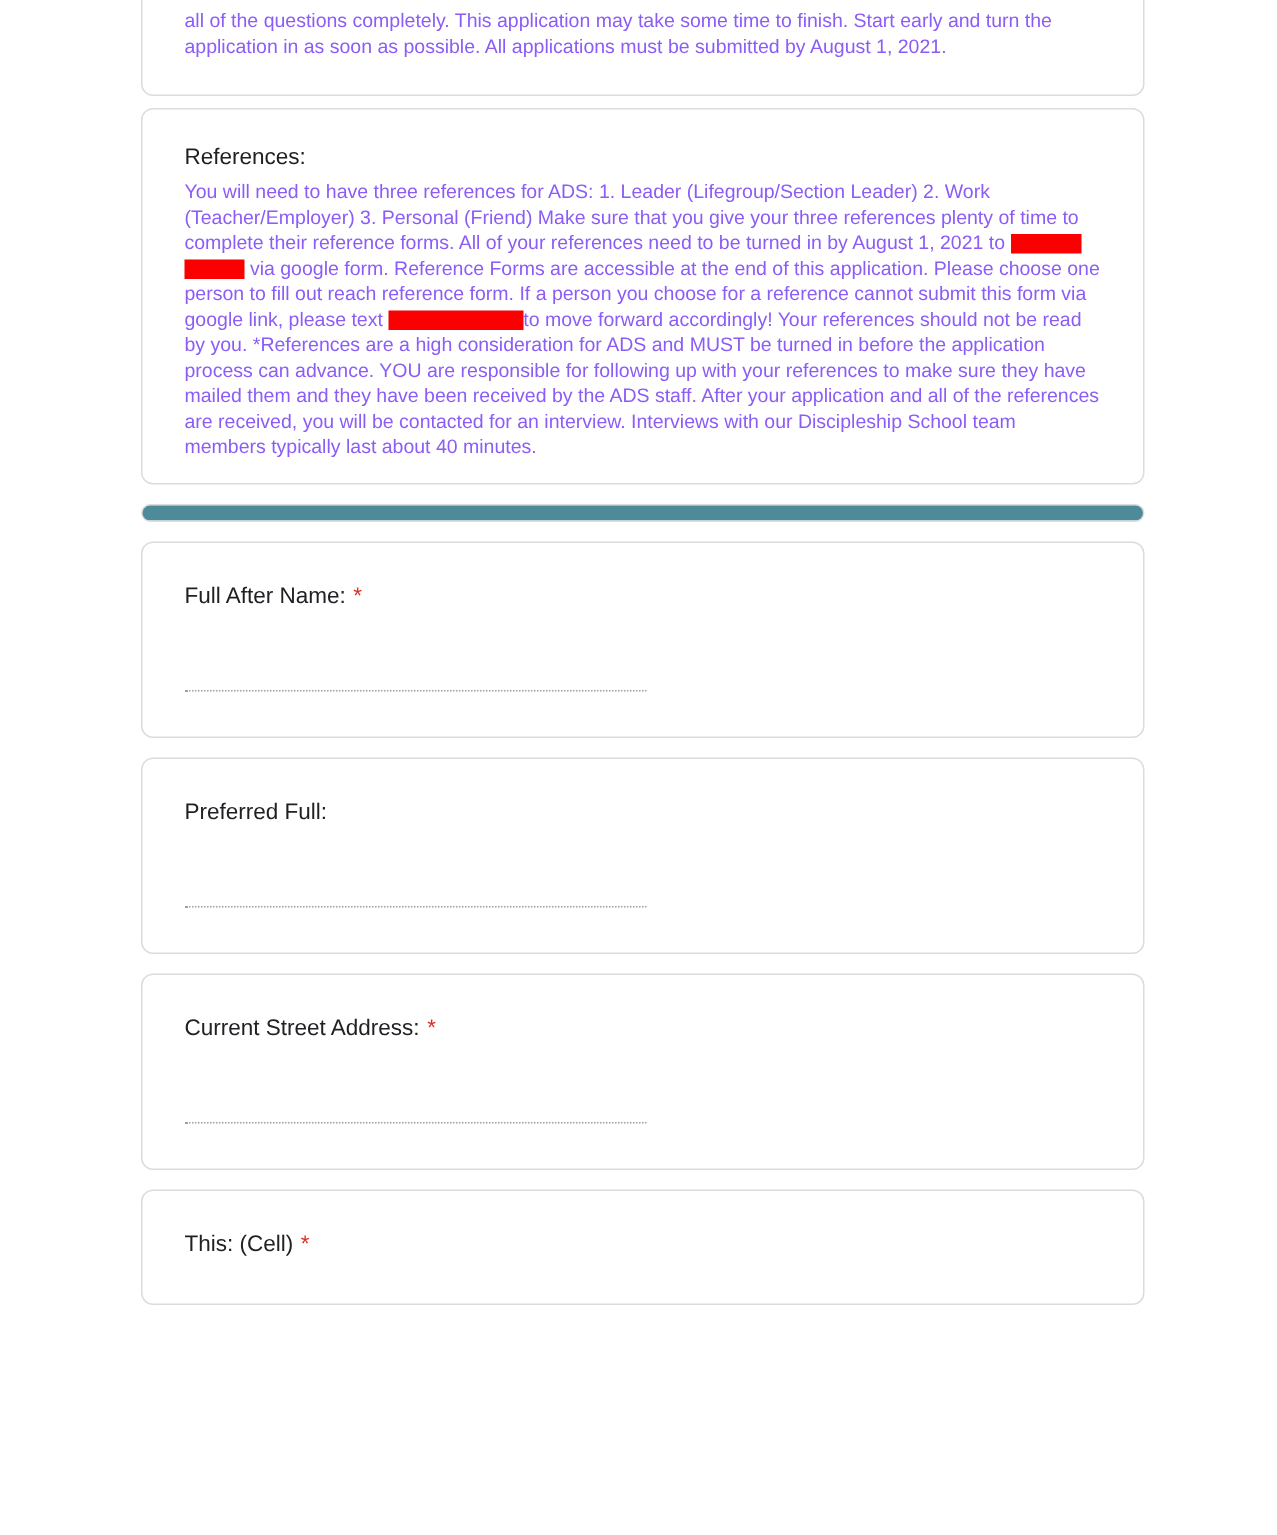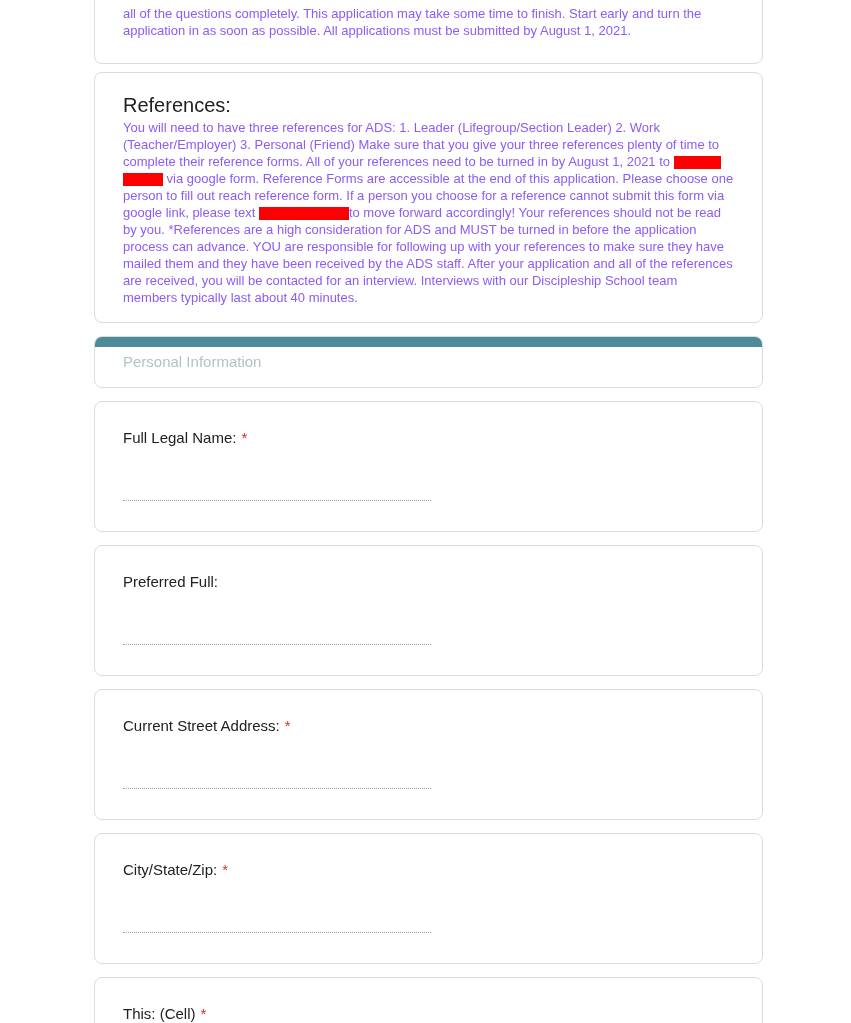--- a/index.html
+++ b/index.html
@@ -32,21 +32,21 @@
     font-size: 13px;
     line-height: 17px;
     color: #8b5cf6;
   }
   .refs-card {
     margin-top: 8px;
     padding: 22px 28px 16px 28px;
   }
   .card-heading {
     margin: 0 0 4px 0;
-    font-size: 20px;
+    font-size: 15px;
     font-weight: 400;
     line-height: 20px;
     color: #202124;
   }
   .redaction {
     display: inline-block;
     height: 13px;
     background: var(--redaction-red, #fa0000);
     vertical-align: text-bottom;
   }
@@ -97,51 +97,44 @@
     <p class="body-text">all of the questions completely. This application may take some time to finish. Start early and turn the application in as soon as possible. All applications must be submitted by August 1, 2021.</p>
   </section>
 
   <section class="card refs-card">
     <h2 class="card-heading">References:</h2>
     <p class="body-text">You will need to have three references for ADS: 1. Leader (Lifegroup/Section Leader) 2. Work (Teacher/Employer) 3. Personal (Friend) Make sure that you give your three references plenty of time to complete their reference forms. All of your references need to be turned in by August 1, 2021 to <span class="redaction" style="width: 47px;"></span> <span class="redaction" style="width: 40px;"></span> via google form. Reference Forms are accessible at the end of this application. Please choose one person to fill out reach reference form. If a person you choose for a reference cannot submit this form via google link, please text <span class="redaction" style="width: 90px;"></span>to move forward accordingly! Your references should not be read by you. *References are a high consideration for ADS and MUST be turned in before the application process can advance. YOU are responsible for following up with your references to make sure they have mailed them and they have been received by the ADS staff. After your application and all of the references are received, you will be contacted for an interview. Interviews with our Discipleship School team members typically last about 40 minutes.</p>
   </section>
 
   <section class="card section-card">
     <div class="section-bar"></div>
-    <div class="section-title">Personal Information</div>
   </section>
 
   <div id="fields">
   <section class="card field-card">
     <div class="field-label">
-      <span>Full Legal Name:</span><span class="req">*</span>
+      <span>Full After Name:</span><span class="req">*</span>
     </div>
     <div class="input-line"></div>
   </section>
 
   <section class="card field-card">
     <div class="field-label">
       <span>Preferred Full:</span>
     </div>
     <div class="input-line"></div>
   </section>
 
   <section class="card field-card">
     <div class="field-label">
       <span>Current Street Address:</span><span class="req">*</span>
     </div>
     <div class="input-line"></div>
   </section>
 
-  <section class="card field-card">
-    <div class="field-label">
-      <span>City/State/Zip:</span><span class="req">*</span>
-    </div>
-    <div class="input-line"></div>
-  </section>
 
   <section class="card field-card">
     <div class="field-label">
       <span>This: (Cell)</span><span class="req">*</span>
     </div>
 
   </section>
 </div>
 
 </div>

